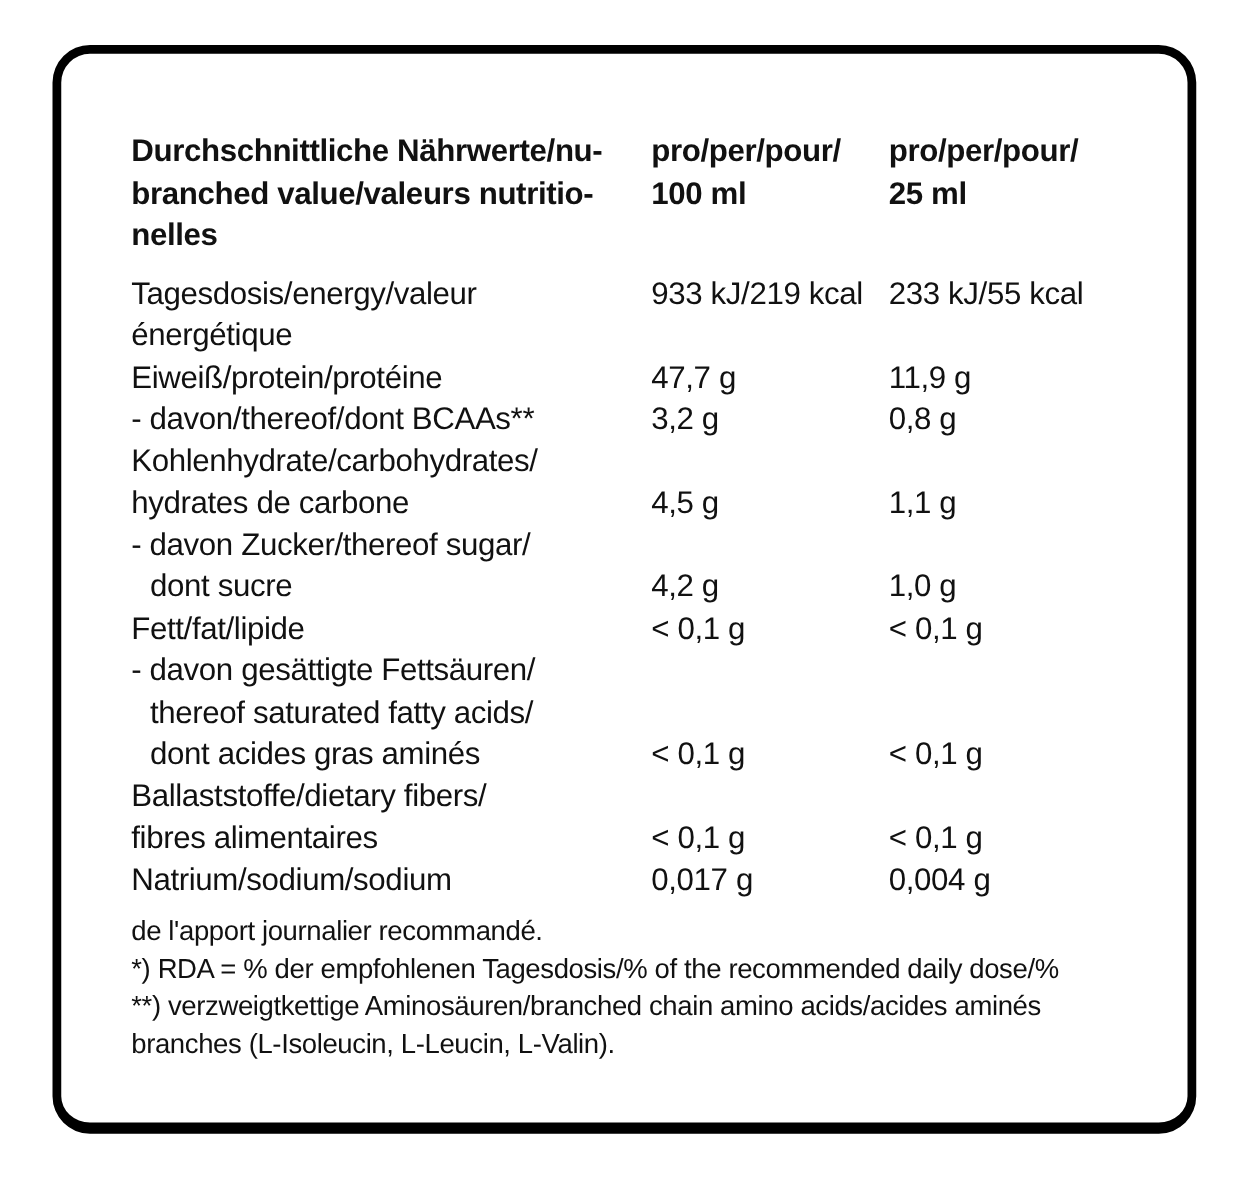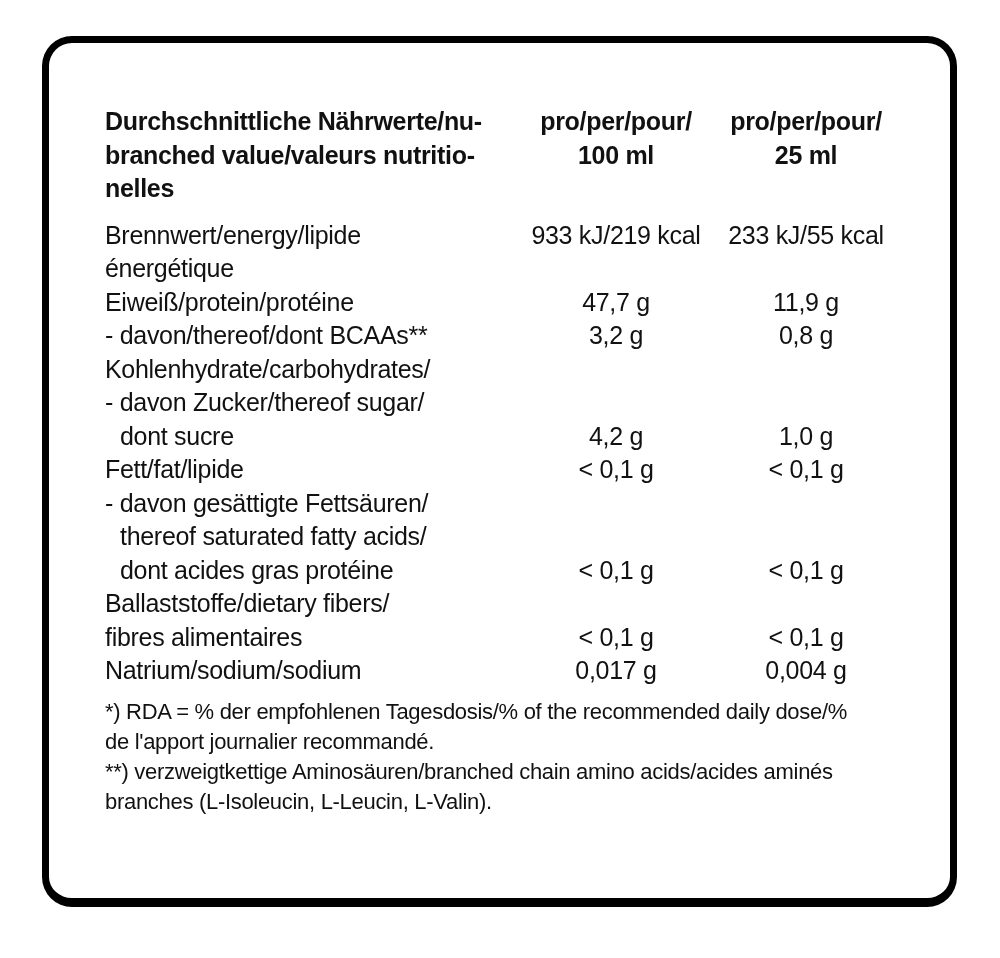--- a/index.html
+++ b/index.html
@@ -32,21 +32,21 @@
     padding: 62px 49px 0 56px;
   }
   .line {
     display: grid;
     grid-template-columns: 1fr 190px 190px;
     line-height: 33.5px;
     font-size: 25px;
     letter-spacing: -0.3px;
   }
   .cell { white-space: nowrap; }
-  .cell.val { text-align: center; }
+  .cell.val { text-align: left; }
   .cell.indent { padding-left: 15px; }
   .header-block { font-weight: bold; }
   .table-body { margin-top: 13px; }
   .footnotes {
     margin-top: 9px;
     font-size: 22px;
     line-height: 30px;
     letter-spacing: -0.3px;
   }
   .footnote-line { white-space: nowrap; }
@@ -70,21 +70,21 @@
       </div>
       <div class="line">
         <div class="cell label">nelles</div>
         <div class="cell val"></div>
         <div class="cell val"></div>
       </div>
     </div>
 
     <div class="table-body">
         <div class="line">
-          <div class="cell label">Brennwert/energy/lipide</div>
+          <div class="cell label">Tagesdosis/energy/valeur</div>
           <div class="cell val">933 kJ/219 kcal</div>
           <div class="cell val">233 kJ/55 kcal</div>
         </div>
         <div class="line">
           <div class="cell label">énergétique</div>
           <div class="cell val"></div>
           <div class="cell val"></div>
         </div>
         <div class="line">
           <div class="cell label">Eiweiß/protein/protéine</div>
@@ -93,20 +93,25 @@
         </div>
         <div class="line">
           <div class="cell label">- davon/thereof/dont BCAAs**</div>
           <div class="cell val">3,2 g</div>
           <div class="cell val">0,8 g</div>
         </div>
         <div class="line">
           <div class="cell label">Kohlenhydrate/carbohydrates/</div>
           <div class="cell val"></div>
           <div class="cell val"></div>
+        </div>
+        <div class="line">
+          <div class="cell label">hydrates de carbone</div>
+          <div class="cell val">4,5 g</div>
+          <div class="cell val">1,1 g</div>
         </div>
         <div class="line">
           <div class="cell label">- davon Zucker/thereof sugar/</div>
           <div class="cell val"></div>
           <div class="cell val"></div>
         </div>
         <div class="line">
           <div class="cell label indent">dont sucre</div>
           <div class="cell val">4,2 g</div>
           <div class="cell val">1,0 g</div>
@@ -120,21 +125,21 @@
           <div class="cell label">- davon gesättigte Fettsäuren/</div>
           <div class="cell val"></div>
           <div class="cell val"></div>
         </div>
         <div class="line">
           <div class="cell label indent">thereof saturated fatty acids/</div>
           <div class="cell val"></div>
           <div class="cell val"></div>
         </div>
         <div class="line">
-          <div class="cell label indent">dont acides gras protéine</div>
+          <div class="cell label indent">dont acides gras aminés</div>
           <div class="cell val">&lt; 0,1 g</div>
           <div class="cell val">&lt; 0,1 g</div>
         </div>
         <div class="line">
           <div class="cell label">Ballaststoffe/dietary fibers/</div>
           <div class="cell val"></div>
           <div class="cell val"></div>
         </div>
         <div class="line">
           <div class="cell label">fibres alimentaires</div>
@@ -142,20 +147,20 @@
           <div class="cell val">&lt; 0,1 g</div>
         </div>
         <div class="line">
           <div class="cell label">Natrium/sodium/sodium</div>
           <div class="cell val">0,017 g</div>
           <div class="cell val">0,004 g</div>
         </div>
       </div>
 
     <div class="footnotes">
+        <div class="footnote-line">de l'apport journalier recommandé.</div>
         <div class="footnote-line">*) RDA = % der empfohlenen Tagesdosis/% of the recommended daily dose/%</div>
-        <div class="footnote-line">de l'apport journalier recommandé.</div>
         <div class="footnote-line">**) verzweigtkettige Aminosäuren/branched chain amino acids/acides aminés</div>
         <div class="footnote-line">branches (L-Isoleucin, L-Leucin, L-Valin).</div>
       </div>
 
   </div>
 </div>
 
 </body></html>

